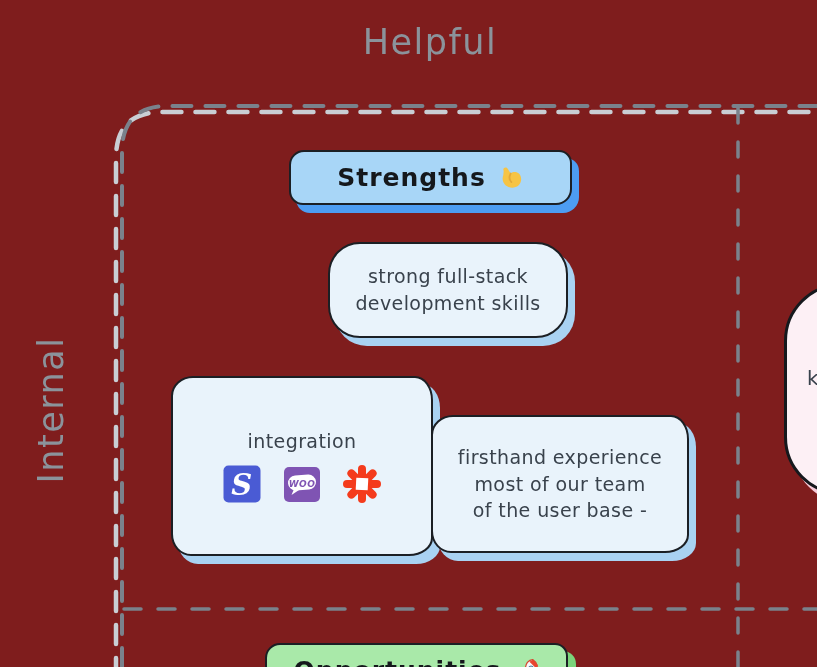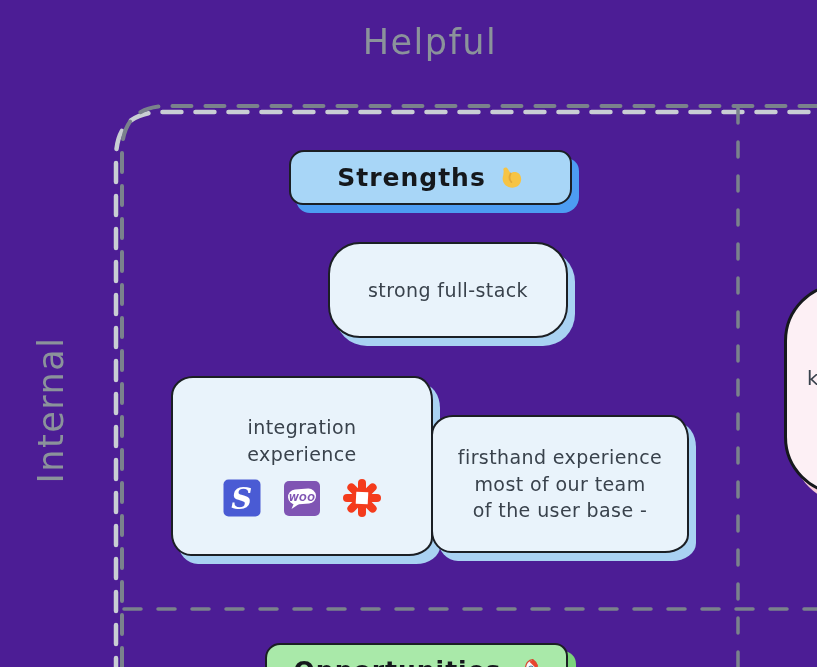--- a/index.html
+++ b/index.html
@@ -1,18 +1,18 @@
 <!DOCTYPE html>
 <html><head>
 <meta charset="utf-8">
 <style>
   html,body{margin:0;padding:0;background:#ffffff;}
   #canvas{
     position:relative;width:817px;height:667px;overflow:hidden;
-    background:#4c1d95;font-family:"DejaVu Sans",sans-serif;
+    background:#7f1d1d;font-family:"DejaVu Sans",sans-serif;
   }
   .axis-label{
     position:absolute;color:#8b939b;font-size:35px;letter-spacing:1.5px;
     font-weight:500;text-align:center;
   }
   #label-helpful{left:330px;top:22px;width:200px;}
   #label-internal{left:-32px;top:390px;width:165px;transform:rotate(-90deg);}
   #grid-overlay{position:absolute;left:0;top:0;z-index:1;pointer-events:none;}
   .card{
     position:absolute;z-index:2;background:#e9f3fb;
@@ -68,25 +68,25 @@
     <span>
       <svg class="emoji-icon" viewBox="0 0 32 32">
         <path d="M7 7 C5 3.5 10 1.5 12 4.5 L15.5 10.5 C20.5 6.5 28.5 9.5 28.5 17.5 C28.5 25.5 20 30 13 27 C6 24 4.5 17 6.5 12.5 Z" fill="#f6c445"></path>
         <path d="M15.5 10.5 C13.5 14.5 13.5 18 16.5 21" stroke="#e2a93a" stroke-width="2.2" fill="none" stroke-linecap="round"></path>
       </svg>
     </span>
   </div>
 
   <div id="card-fullstack" class="card">
     <span>strong full-stack</span>
+    <span>development skills</span>
   </div>
 
   <div id="card-integration" class="card">
     <span>integration</span>
-    <span>experience</span>
     <div class="icon-row">
       <span>
         <svg class="brand-icon" viewBox="0 0 40 40">
           <rect x="1.5" y="1.5" width="37" height="37" rx="5" fill="#4a5bd4"></rect>
           <text x="20" y="31" font-size="29" font-weight="bold" font-style="italic" fill="#ffffff" text-anchor="middle" font-family="DejaVu Serif, serif">S</text>
         </svg>
       </span>
       <span>
         <svg class="brand-icon" viewBox="0 0 40 40">
           <rect x="2" y="3" width="36" height="35" rx="5" fill="#7f54b3"></rect>

